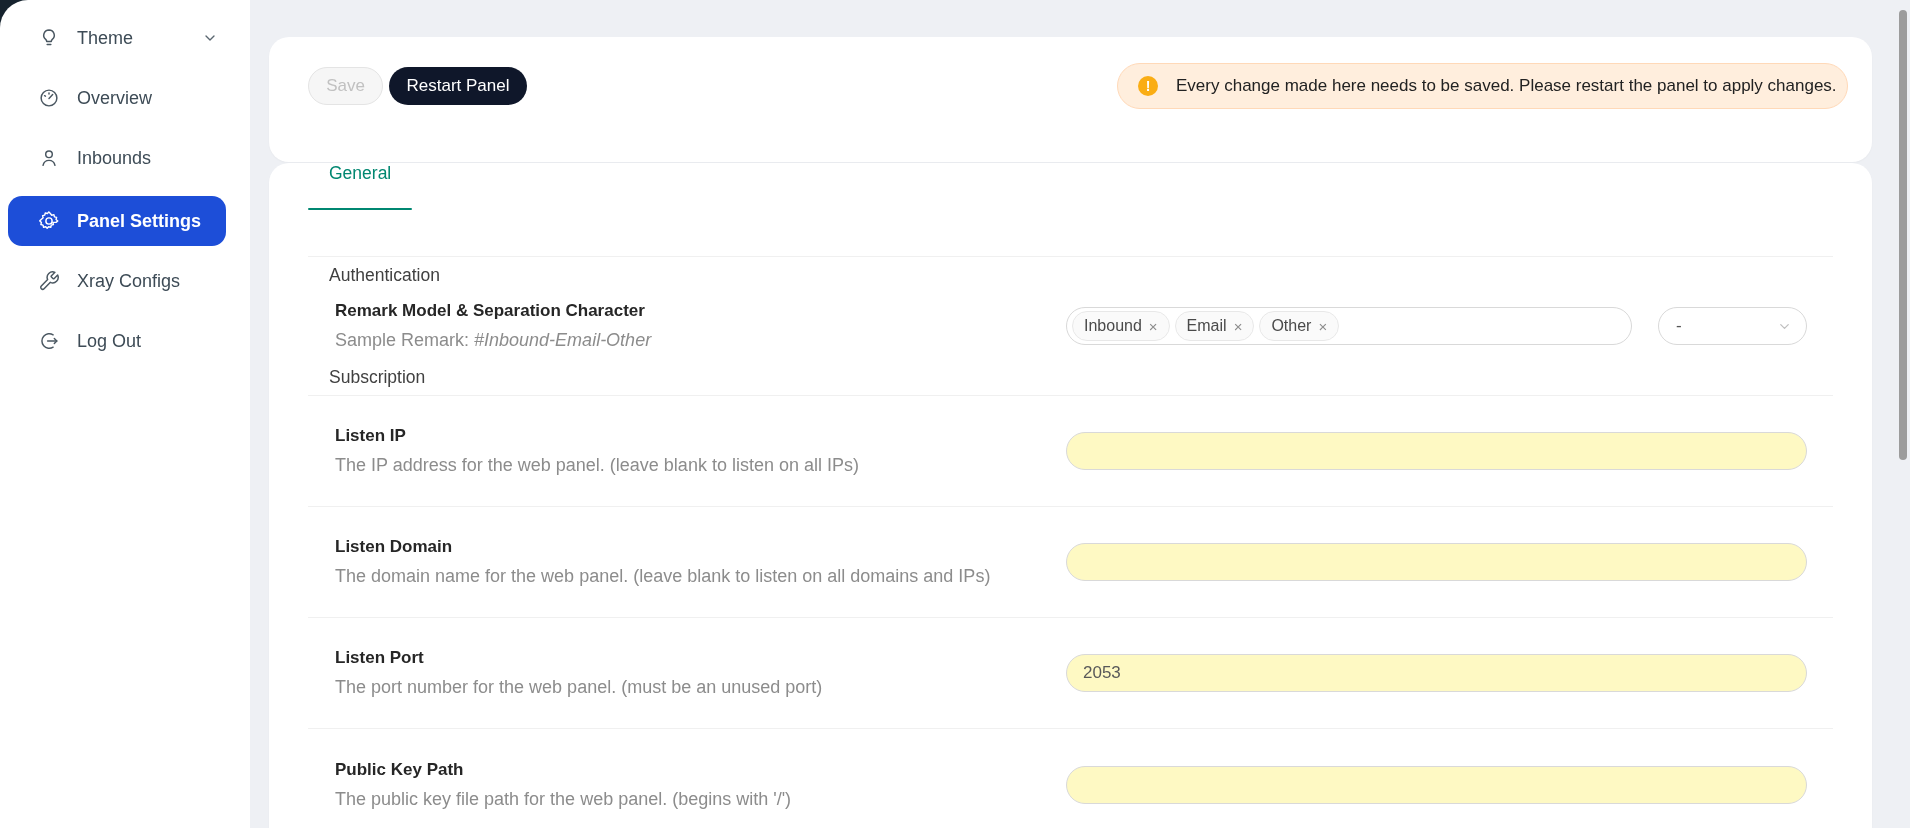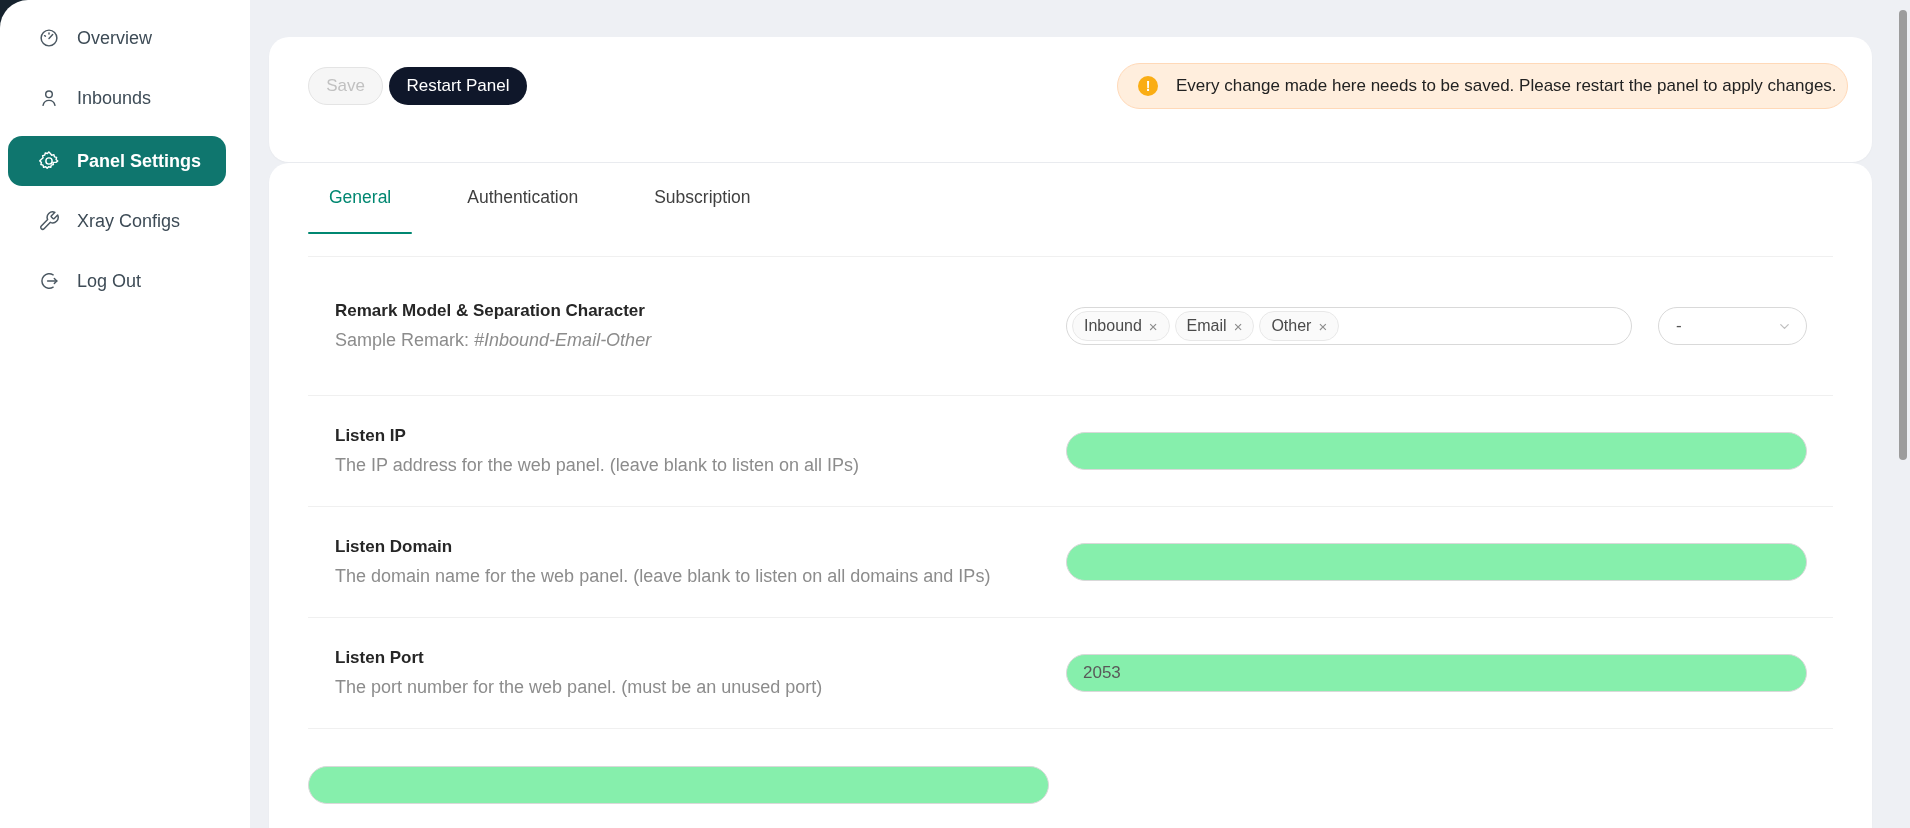--- a/index.html
+++ b/index.html
@@ -20,21 +20,21 @@
     padding-top:16px;
   }
   .nav-item {
     position:relative; height:44px; margin:0 10px 16px 10px;
     display:flex; align-items:center; padding-left:28px;
     color:#3d4b56; font-size:18px; cursor:pointer; border-radius:14px;
   }
   .nav-item .nav-icon { width:22px; height:22px; display:inline-flex; align-items:center; justify-content:center; color:#4a5761; flex:none; }
   .nav-item .nav-label { margin-left:17px; white-space:nowrap; }
   .nav-item.active {
-    height:50px; background:#0f766e; color:#ffffff; font-weight:bold;
+    height:50px; background:#1d4ed8; color:#ffffff; font-weight:bold;
     margin:0 24px 13px 8px; padding-left:30px;
   }
   .nav-item.active .nav-icon { color:#ffffff; }
   .nav-item .chev { position:absolute; right:22px; color:#5a6670; display:flex; }
   svg { display:block; }
 
   
   .card { position:absolute; background:#ffffff; border-radius:20px; box-shadow:0 1px 2px rgba(0,0,0,.03); }
   .card-toolbar { left:269px; top:37px; width:1603px; height:125px; }
   .btn {
@@ -52,41 +52,41 @@
   .warn-badge {
     width:20px; height:20px; border-radius:50%; background:#faad14; color:#ffffff;
     font-size:14px; font-weight:bold; display:flex; align-items:center; justify-content:center; flex:none;
   }
   .alert-text { margin-left:18px; font-size:17px; color:#222222; white-space:nowrap; }
 
   
   .card-settings { left:269px; top:163px; width:1603px; height:720px; border-bottom-left-radius:0; border-bottom-right-radius:0; }
   .tabs {
     height:94px; margin:0 39px; border-bottom:1px solid #f0f0f0;
-    display:flex; align-items:center; gap:34px;
+    display:flex; align-items:flex-start; gap:56px;flex-direction:column;
   }
   .tab {
     position:relative; padding:0 21px 25px 21px; font-size:17.5px; color:#404040; cursor:pointer; white-space:nowrap;
   }
   .tab.active { color:#008771; }
   .tab.active::after {
     content:""; position:absolute; left:0; right:0; bottom:-1px; height:2px; background:#008771; border-radius:2px;
   }
   .form { margin:0 39px; }
   .row { display:flex; align-items:center; height:111px; border-bottom:1px solid #f0f0f0; }
   .row.first { height:139px; }
   .row.last { border-bottom:none; }
   .row-labels { flex:1; padding-left:27px; min-width:0; }
   .row-title { font-size:17px; font-weight:bold; color:#262626; margin-bottom:9px; }
   .row-desc { font-size:18px; color:#8c8c8c; }
   .row-desc .em { font-style:italic; }
   .row-control { width:741px; margin-right:26px; flex:none; display:flex; align-items:center;gap:13px; }
   .text-input {
     width:100%; height:38px; border:1px solid #d9d9d9; border-radius:19px;
-    background:#86efac; font-size:17px; color:#595959; padding:0 16px; outline:none;
+    background:#fef9c3; font-size:17px; color:#595959; padding:0 16px; outline:none;
     font-family:inherit;
   }
   .tags-box {
     flex:1; height:38px; border:1px solid #d9d9d9; border-radius:19px; background:#ffffff;
     display:flex; align-items:center; padding:0 5px; gap:5px; overflow:hidden;
   }
   .tag {
     height:30px; background:#fafafa; border:1px solid #e8e8e8; border-radius:15px;
     display:flex; align-items:center; padding:0 11px; font-size:16px; color:#4a4a4a; white-space:nowrap;
   }
@@ -104,20 +104,34 @@
     position:absolute; right:3px; top:10px; width:8px; height:450px;
     background:#9c9c9c; border-radius:4px; z-index:5;
   }
 </style>
 </head>
 <body>
 
 <div class="corner-dark"></div>
 
 <nav class="sidebar">
+  <div class="nav-item">
+    <span class="nav-icon">
+      <svg width="22" height="22" viewBox="0 0 24 24" fill="none" stroke="currentColor" stroke-width="1.6" stroke-linecap="round" stroke-linejoin="round">
+          <path d="M12 3.2a5.8 5.8 0 0 0-3.6 10.3c.8.7 1.1 1.5 1.1 2.3h5c0-.8.3-1.6 1.1-2.3A5.8 5.8 0 0 0 12 3.2z"></path>
+          <path d="M10 19h4"></path>
+        </svg>
+    </span>
+    <span class="nav-label">Theme</span>
+    <span class="chev">
+      <svg width="16" height="16" viewBox="0 0 24 24" fill="none" stroke="currentColor" stroke-width="2" stroke-linecap="round" stroke-linejoin="round">
+          <polyline points="6 9 12 15 18 9"></polyline>
+        </svg>
+    </span>
+  </div>
   <div class="nav-item">
     <span class="nav-icon">
       <svg width="22" height="22" viewBox="0 0 24 24" fill="none" stroke="currentColor" stroke-width="1.6" stroke-linecap="round">
           <circle cx="12" cy="12" r="8.6"></circle>
           <path d="M12 12.5l4-4.2"></path>
           <path d="M7.2 9.5l.9.5"></path>
           <path d="M12 6.6v1"></path>
         </svg>
     </span>
     <span class="nav-label">Overview</span>
@@ -233,20 +247,24 @@
       <div class="row-labels">
         <div class="row-title">Listen Port</div>
         <div class="row-desc">The port number for the web panel. (must be an unused port)</div>
       </div>
       <div class="row-control">
         <input class="text-input" type="text" value="2053" style="">
       </div>
     </div>
 
     <div class="row last">
+      <div class="row-labels">
+        <div class="row-title">Public Key Path</div>
+        <div class="row-desc">The public key file path for the web panel. (begins with '/')</div>
+      </div>
       <div class="row-control">
         <input class="text-input" type="text" value="" style="">
       </div>
     </div>
 
   </div>
 </section>
 
 <div class="scrollbar-thumb"></div>
 

